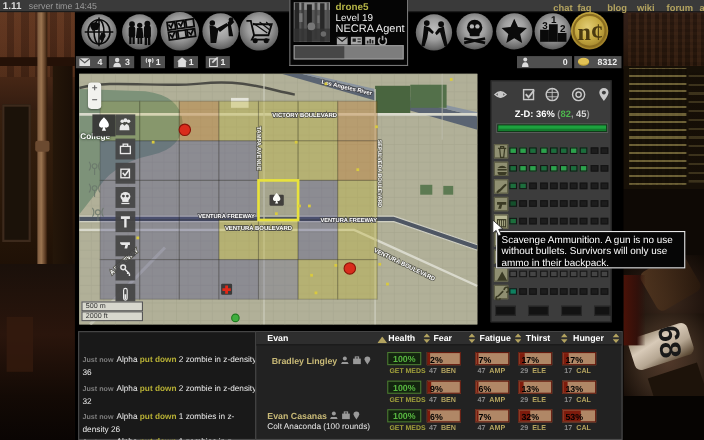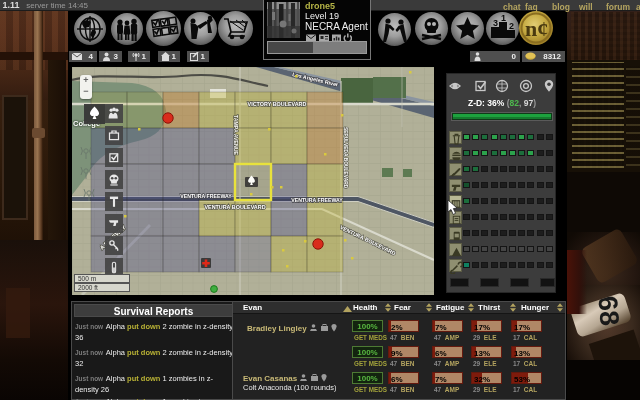--- a/index.html
+++ b/index.html
@@ -87,21 +87,21 @@
    <div style="position:absolute;left:13px;top:-5px;width:36px;height:40px;color:#191919;font-size:27px;font-weight:bold;transform:rotate(103deg);font-family:'Liberation Sans',sans-serif">68</div>
  </div>
  <div class="abs" style="left:0px;top:250px;width:20px;height:64px;background:linear-gradient(90deg,#4a1208,#32100a 60%,transparent)"></div>
  <div class="abs" style="left:26px;top:336px;width:47px;height:34px;background:#1d130a;transform:rotate(-18deg)"></div>
  <div class="abs" style="left:0;top:360px;width:73px;height:40px;background:#060402"></div>
 </div>
 <div class="abs" id="strip"><b>&nbsp;1.11</b>&nbsp;&nbsp;&nbsp;server time 14:45
  <span class="lnk" style="left:503px">chat</span>
  <span class="lnk" style="left:525px">faq</span>
  <span class="lnk" style="left:552px">blog</span>
- <span class="lnk" style="left:579px">will</span>
+ <span class="lnk" style="left:579px">wiki</span>
  <span class="lnk" style="left:606px">forum</span><span class="lnk" style="left:636px">ab</span>
 </div>
 
 <div class="circ" style="left:74px;top:13px;width:32px;height:32px">
  <svg width="32" height="32" viewBox="0 0 32 32">
         <g stroke="#0a0a0a" fill="none" stroke-width="1.4">
  <ellipse cx="16" cy="16" rx="10" ry="11"></ellipse>
           <ellipse cx="16" cy="16" rx="4.5" ry="11"></ellipse>
  <line x1="3" y1="16" x2="29" y2="16"></line>
           <line x1="16" y1="3" x2="16" y2="29"></line>
@@ -480,21 +480,21 @@
    <rect x="29" y="3.5" width="9" height="9"></rect>
           <path d="M31 7.5 l2.5 3 5-6.5" stroke-width="1.7"></path>
    <circle cx="55" cy="8" r="5.5"></circle>
           <path d="M50 6 h10 M50 10 h10 M55 2.5 v11" stroke-width=".8"></path>
    <circle cx="79" cy="8" r="5.5"></circle>
           <circle cx="79" cy="8" r="2.4"></circle>
   </g>
   <path d="M102 2 a4.2 4.2 0 0 1 4.2 4.2 q0 2.6 -4.2 7.6 q-4.2 -5 -4.2 -7.6 a4.2 4.2 0 0 1 4.2 -4.2Z" fill="#c8c8c8"></path>
         <circle cx="102" cy="6.2" r="1.8" fill="#3c3c3c"></circle>
  </svg>
- <div class="abs" style="left:0;top:24px;width:110px;text-align:center;font-size:8.5px;color:#fff;font-weight:bold">Z-D: 36% <span style="color:#9a9a9a">(</span><span style="color:#4db84d">82</span><span style="color:#9a9a9a">,</span> <span style="color:#d8d8d8">97</span><span style="color:#9a9a9a">)</span></div>
+ <div class="abs" style="left:0;top:24px;width:110px;text-align:center;font-size:8.5px;color:#fff;font-weight:bold">Z-D: 36% <span style="color:#9a9a9a">(</span><span style="color:#4db84d">82</span><span style="color:#9a9a9a">,</span> <span style="color:#d8d8d8">45</span><span style="color:#9a9a9a">)</span></div>
  <div class="abs" style="left:4px;top:38px;width:102px;height:9px;background:#0f3a18;border:1px solid #5a5a5a">
   <div style="position:absolute;left:1px;top:1px;width:98px;height:5px;background:#1da23e;border-bottom:2px solid #157a2e"></div>
  </div>
  <div class="ricon" style="top:57px;background:#8f8f71"><svg width="13" height="13" viewBox="0 0 14 14">
           <path d="M3 3 h8 M4.5 3 l1 9 h3 l1-9 M5.5 3 v-1.5 h3 V3" stroke="#3a3a24" fill="none" stroke-width="1.2"></path>
         </svg></div>
  <div class="sq" style="left:16px;top:60px;background:#2ca24c"></div>
  <div class="sq" style="left:25px;top:60px;background:#2ca24c"></div>
  <div class="sq" style="left:34px;top:60px;background:#1c6e3c"></div>
  <div class="sq" style="left:44px;top:60px;background:#2ca24c"></div>
@@ -614,21 +614,20 @@
  <div class="sq" style="left:71px;top:188px;background:#1d1d1d"></div>
  <div class="sq" style="left:80px;top:188px;background:#1d1d1d"></div>
  <div class="sq" style="left:90px;top:188px;background:#1d1d1d"></div>
  <div class="sq" style="left:99px;top:188px;background:#1d1d1d"></div>
  <div class="abs" style="left:3px;top:204px;width:19px;height:9px;background:#121212;border:1px solid #2a2a2a"></div>
  <div class="abs" style="left:33px;top:204px;width:19px;height:9px;background:#121212;border:1px solid #2a2a2a"></div>
  <div class="abs" style="left:63px;top:204px;width:19px;height:9px;background:#121212;border:1px solid #2a2a2a"></div>
  <div class="abs" style="left:93px;top:204px;width:15px;height:9px;background:#121212;border:1px solid #2a2a2a"></div>
 </div>
 <div class="abs" id="surv">
-      <div class="hd">Survival Reports</div>
  <div class="sr" style="top:19px"><span class="t">Just now</span> Alpha <span class="pd">put down</span> 2 zombie in z-density 36</div>
  <div class="sr" style="top:45px"><span class="t">Just now</span> Alpha <span class="pd">put down</span> 2 zombie in z-density 32</div>
  <div class="sr" style="top:71px"><span class="t">Just now</span> Alpha <span class="pd">put down</span> 1 zombies in z-density 26</div>
  <div class="sr" style="top:94px"><span class="t">Just now</span> Alpha <span class="pd">put down</span> 1 zombies in z-</div>
 </div>
 <div class="abs" id="tbl">
  <div id="thead">
  <span class="hcol" style="left:10px">Evan</span>
  <span class="hcol" style="left:110px;top:3px"><svg width="9" height="6" viewBox="0 0 9 6">
             <path d="M4.5 0 L9 6 H0Z" fill="#b3a35f"></path>
@@ -732,12 +731,13 @@
  <div class="sub" style="left:240px;top:84px">29 &nbsp;<em>ELE</em></div>
  <div class="statbox" style="left:278px;top:70px">
         <i style="width:16px"></i>
         <b>53%</b>
       </div>
  <div class="sub" style="left:280px;top:84px">17 &nbsp;<em>CAL</em></div>
 </div>
 <svg class="abs" style="left:447px;top:200px;z-index:9" width="12" height="16" viewBox="0 0 12 16">
       <path d="M1 0 L1 12 L4 9.5 L6.2 14.5 L8.6 13.3 L6.4 8.6 L10 8Z" fill="#fff" stroke="#222" stroke-width=".8"></path>
     </svg>
+<div class="abs" id="tip">Scavenge Ammunition. A gun is no use without bullets. Survivors will only use ammo in their backpack.</div>
 </div>
 </body></html>

